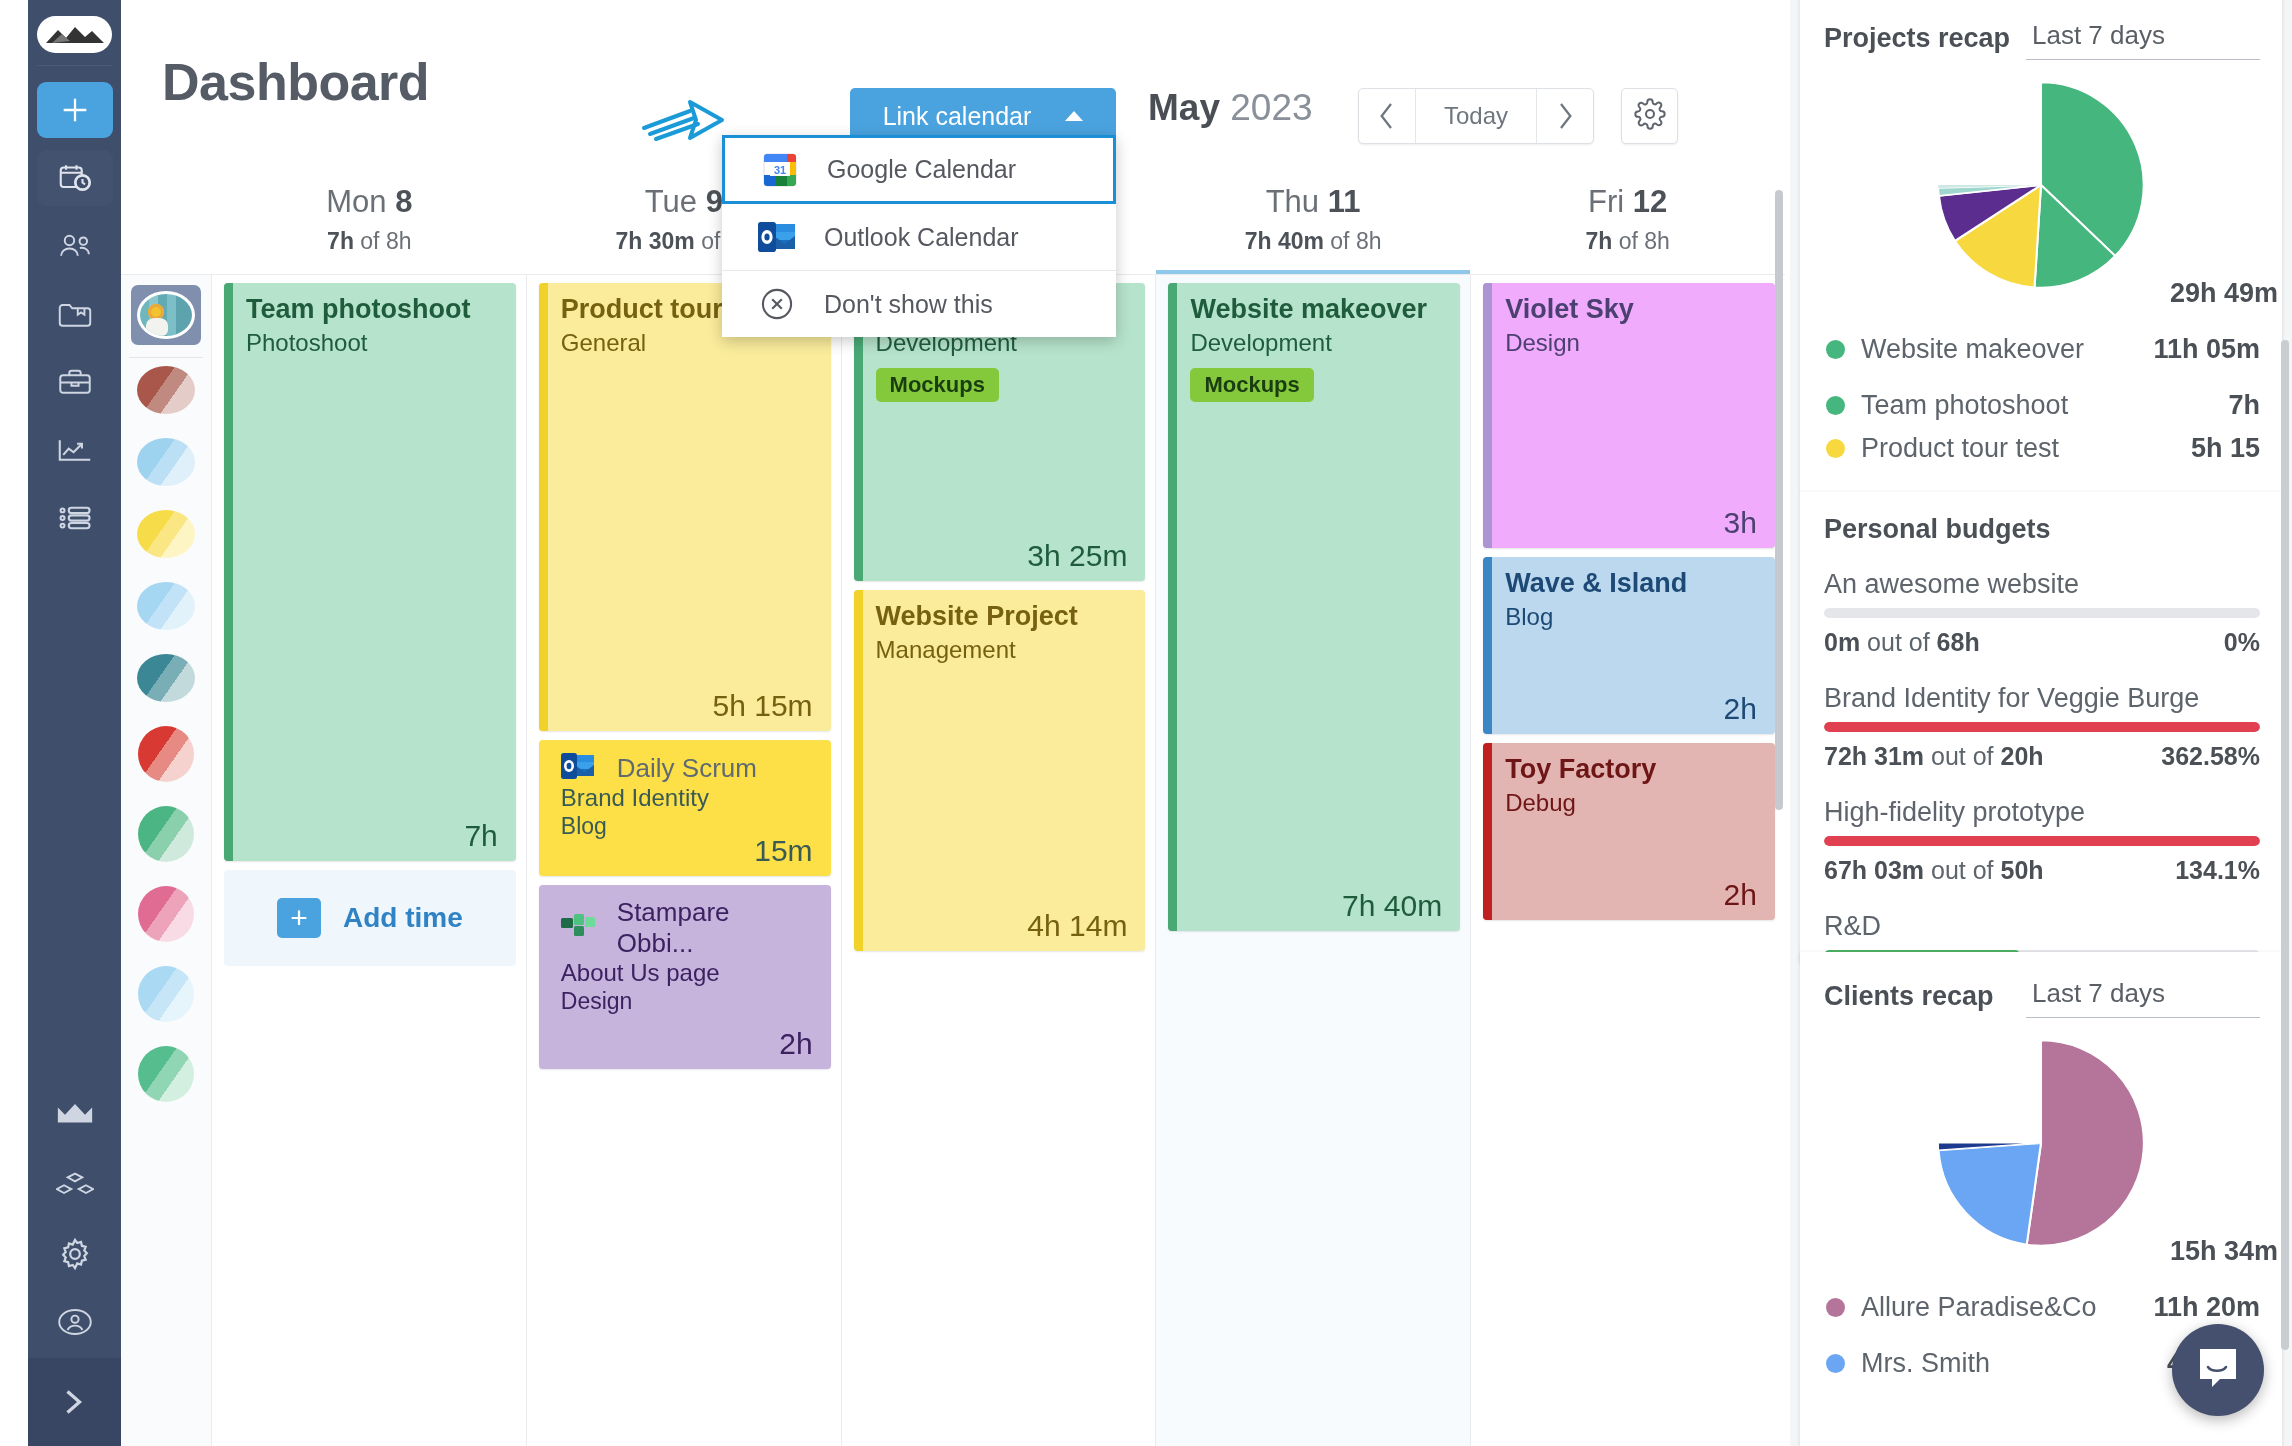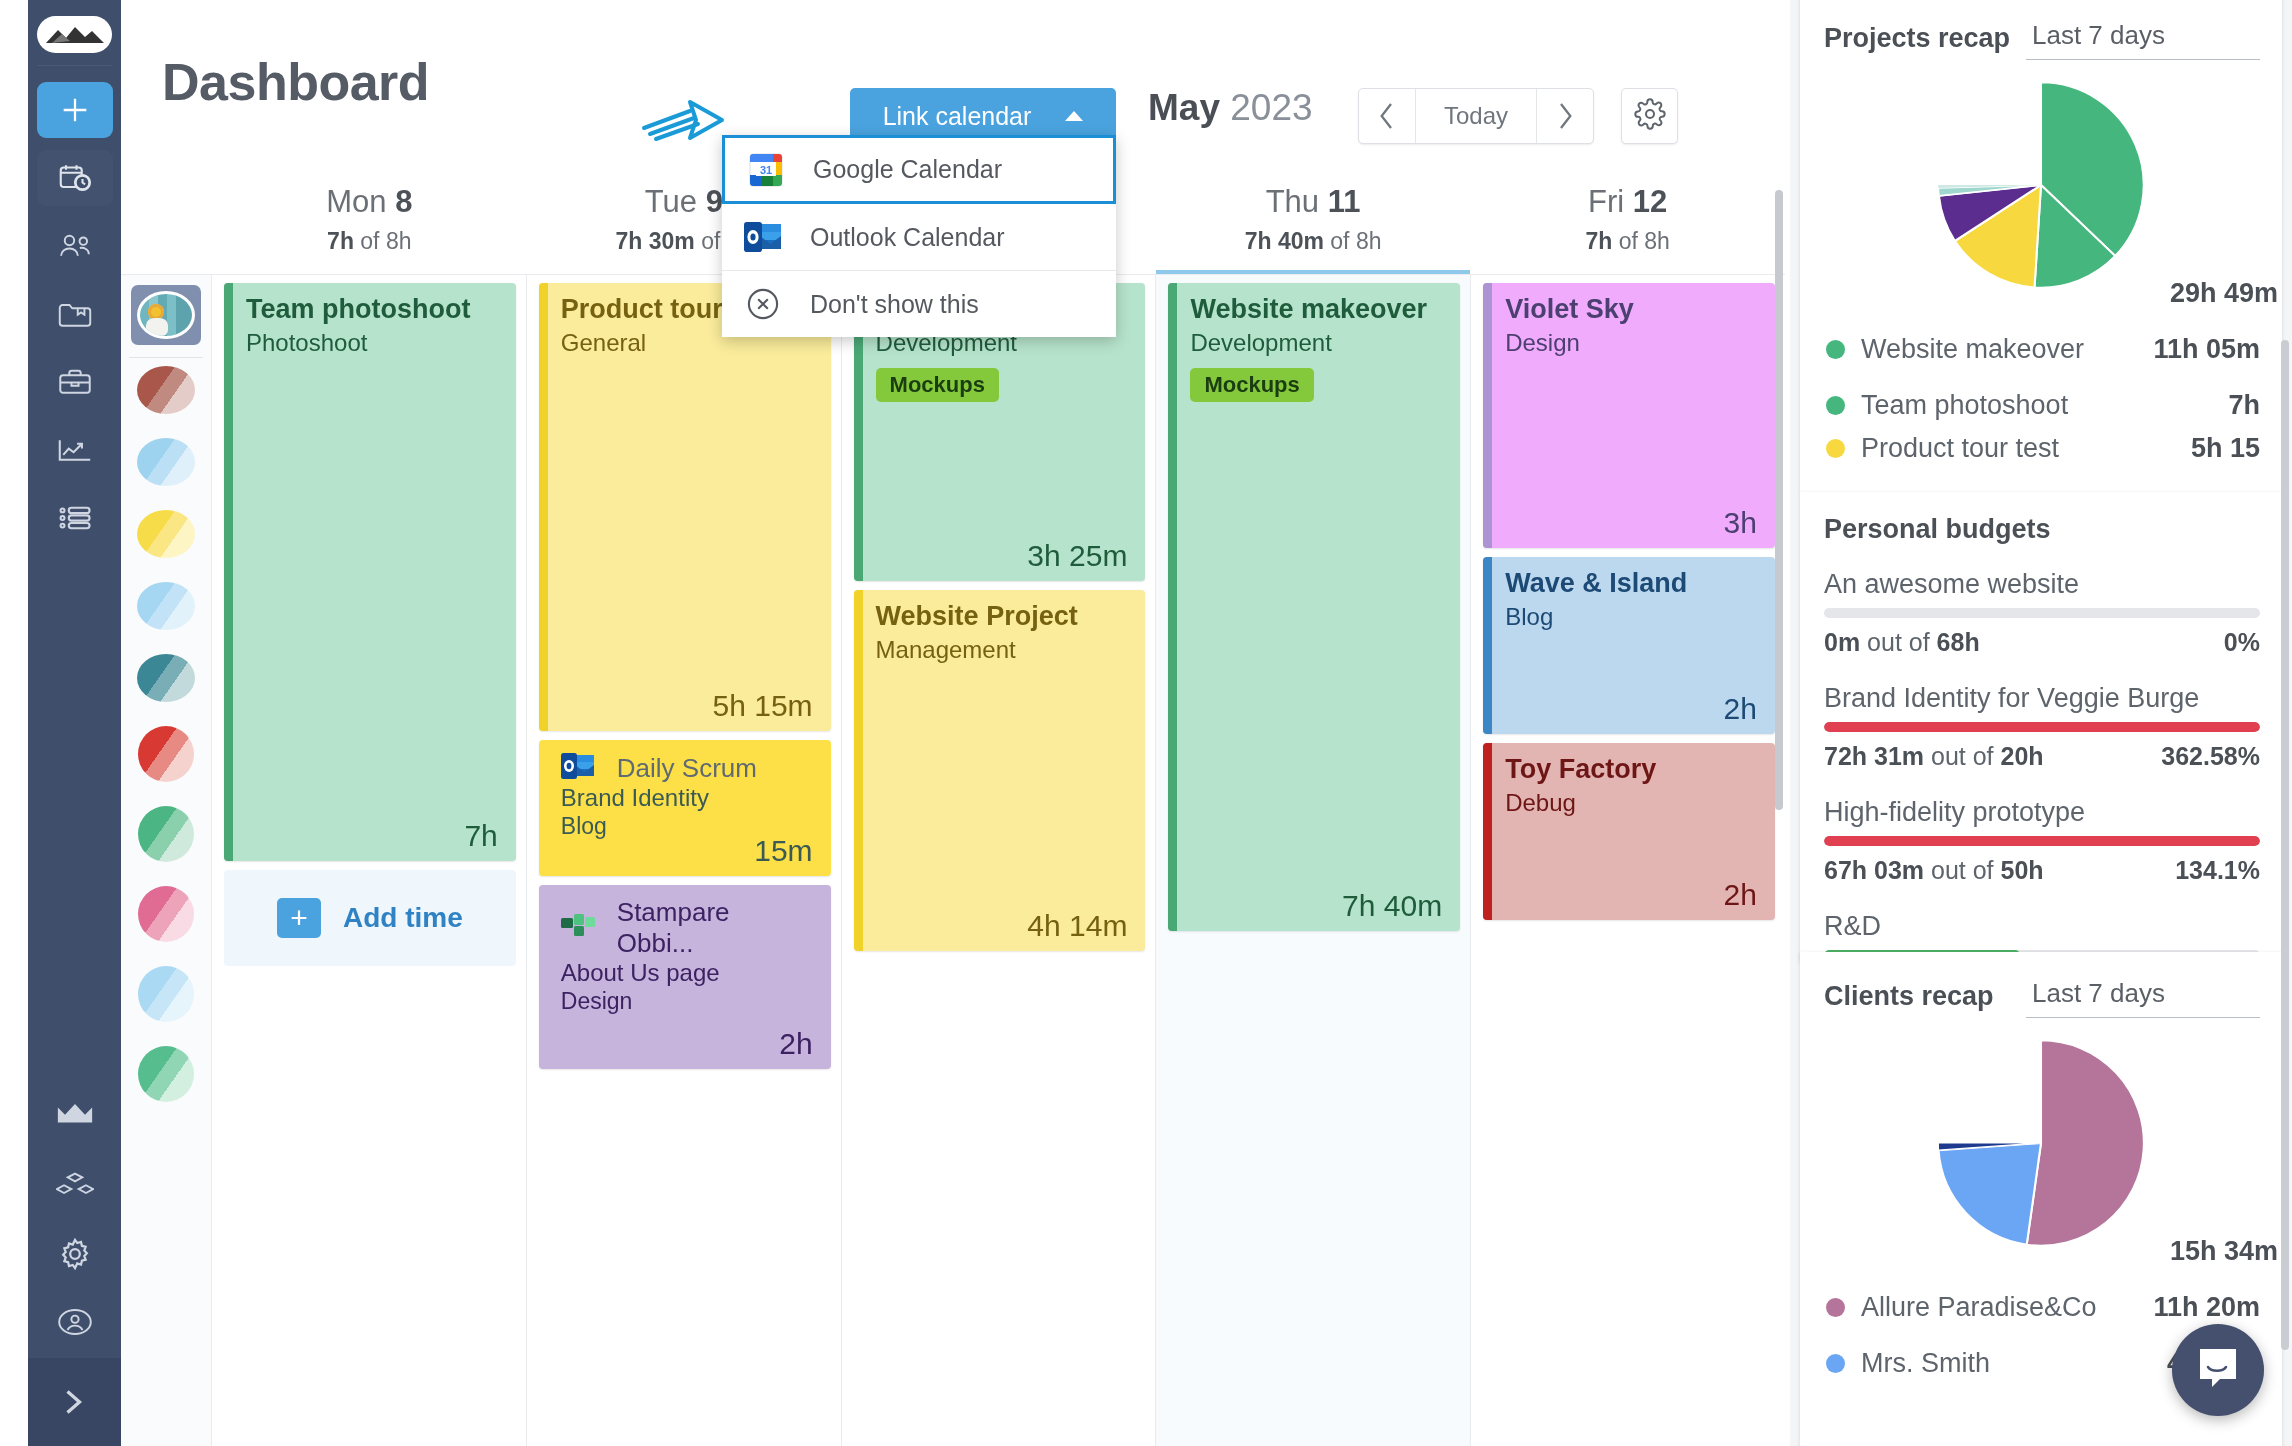--- a/index.html
+++ b/index.html
@@ -102,21 +102,21 @@
   
   .dropdown {
     position: absolute; left: 722px; top: 135px;
     width: 394px;
     background: #fff;
     box-shadow: 0 4px 14px rgba(0,0,0,.22);
     z-index: 50;
   }
   .dd-item {
     height: 66px; display: flex; align-items: center;
-    padding-left: 22px; gap: 28px;
+    padding-left: 36px; gap: 28px;
     font-size: 25px; color: #55595f;
   }
   .dd-item.active {
     border: 3px solid #1a8fd6;
     height: 69px;
   }
   .dd-divider { height: 1px; background: #e6e8eb; }
   .dd-icon { width: 38px; height: 38px; flex: 0 0 38px; display:flex; align-items:center; justify-content:center;}
   .arrow-doodle {
     position: absolute; left: 640px; top: 98px;

